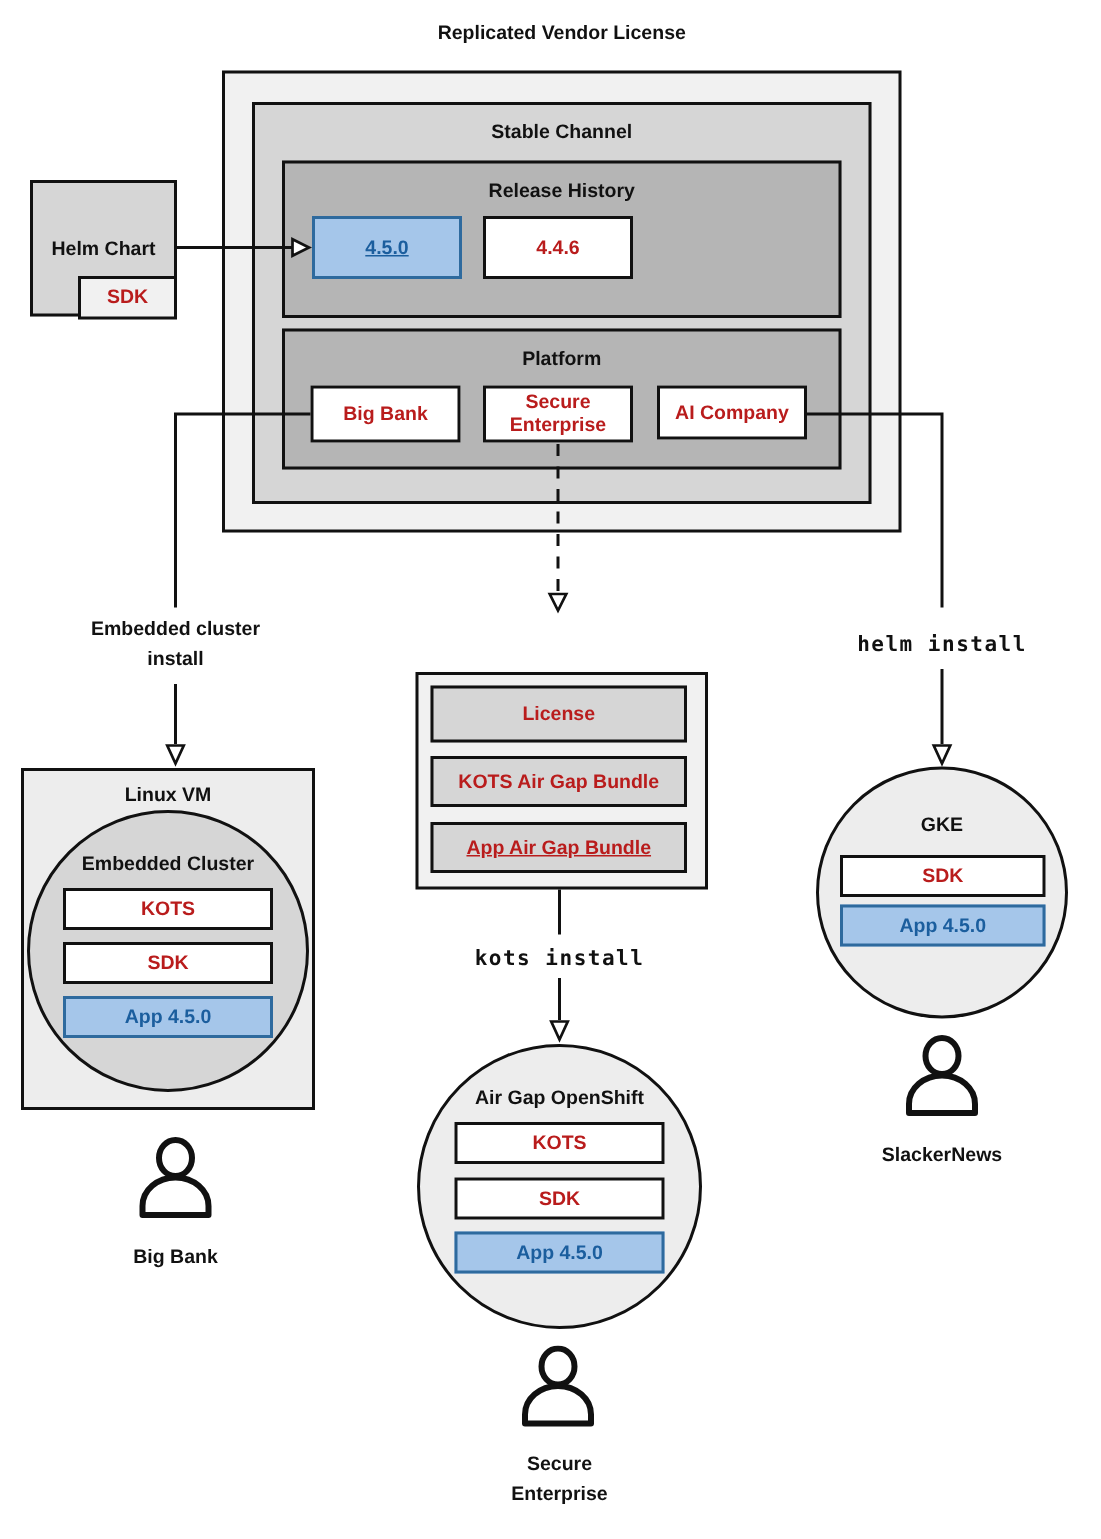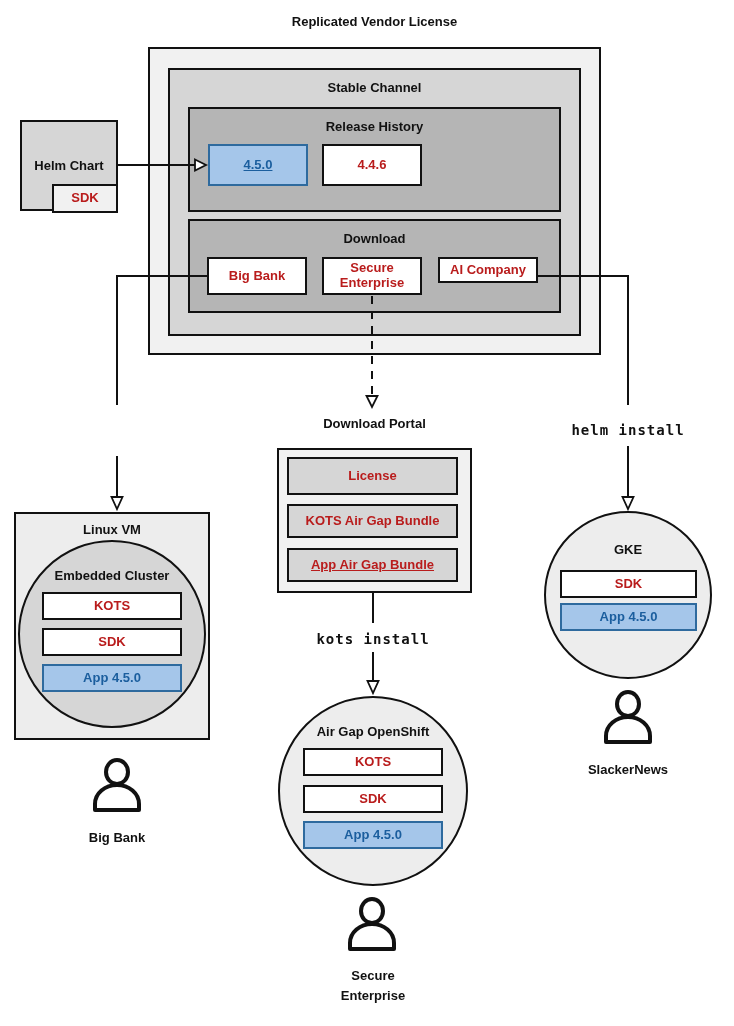--- a/index.html
+++ b/index.html
@@ -41,45 +41,45 @@
   <div class="box fill-light zlow" style="left:148px;top:47px;width:453px;height:308px;"></div>
   <div class="box fill-mid z2" style="left:168px;top:68px;width:413px;height:268px;"></div>
   <div class="label z3" style="left:168px;top:78px;width:413px;">Stable Channel</div>
 
   <div class="box fill-dark z3" style="left:188px;top:107px;width:373px;height:105px;"></div>
   <div class="label z4" style="left:188px;top:117px;width:373px;">Release History</div>
   <div class="box blue z4" style="left:208px;top:144px;width:100px;height:42px;text-decoration:underline;">4.5.0</div>
   <div class="box fill-white z4" style="left:322px;top:144px;width:100px;height:42px;">4.4.6</div>
 
   <div class="box fill-dark z3" style="left:188px;top:219px;width:373px;height:94px;"></div>
-  <div class="label z4" style="left:188px;top:229px;width:373px;">Download</div>
+  <div class="label z4" style="left:188px;top:229px;width:373px;">Platform</div>
   <div class="box fill-white z4" style="left:207px;top:257px;width:100px;height:38px;">Big Bank</div>
   <div class="box fill-white z4" style="left:322px;top:257px;width:100px;height:38px;">Secure Enterprise</div>
-  <div class="box fill-white z4" style="left:438px;top:257px;width:100px;height:26px;">AI Company</div>
+  <div class="box fill-white z4" style="left:438px;top:257px;width:100px;height:36px;">AI Company</div>
 
   <div class="box fill-mid z2" style="left:20px;top:120px;width:98px;height:91px;"></div>
   <div class="label z3" style="left:20px;top:156px;width:98px;">Helm Chart</div>
   <div class="box fill-light z3" style="left:52px;top:184px;width:66px;height:29px;">SDK</div>
 
+  <div class="label z3" style="left:52px;top:409px;width:130px;">Embedded cluster install</div>
 
   <div class="box fill-vm zlow" style="left:14px;top:512px;width:196px;height:228px;"></div>
   <div class="label z2" style="left:14px;top:520px;width:196px;">Linux VM</div>
   <div class="box fill-mid circle z2" style="left:18px;top:540px;width:188px;height:188px;"></div>
   <div class="label z3" style="left:18px;top:566px;width:188px;">Embedded Cluster</div>
   <div class="box fill-white z3" style="left:42px;top:592px;width:140px;height:28px;">KOTS</div>
   <div class="box fill-white z3" style="left:42px;top:628px;width:140px;height:28px;">SDK</div>
   <div class="box blue z3" style="left:42px;top:664px;width:140px;height:28px;">App 4.5.0</div>
 
   <svg class="person" style="left:89px;top:758px;" width="56" height="56" viewBox="0 0 56 56">
     <ellipse cx="28" cy="14" rx="11" ry="12" fill="none" stroke="#111" stroke-width="4"></ellipse>
     <path d="M6 52 L6 46 A22 19 0 0 1 50 46 L50 52 Z" fill="none" stroke="#111" stroke-width="4" stroke-linejoin="round"></path>
   </svg>
   <div class="label" style="left:47px;top:828px;width:140px;">Big Bank</div>
 
-  <div class="label z3" style="left:277px;top:414px;width:195px;">Download Portal</div>
   <div class="box fill-light zlow" style="left:277px;top:448px;width:195px;height:145px;"></div>
   <div class="box fill-mid z2" style="left:287px;top:457px;width:171px;height:38px;">License</div>
   <div class="box fill-mid z2" style="left:287px;top:504px;width:171px;height:34px;">KOTS Air Gap Bundle</div>
   <div class="box fill-mid z2" style="left:287px;top:548px;width:171px;height:34px;text-decoration:underline;">App Air Gap Bundle</div>
 
   <div class="label mono z3" style="left:288px;top:629px;width:170px;">kots install</div>
 
   <div class="box fill-vm circle zlow" style="left:278px;top:696px;width:190px;height:190px;"></div>
   <div class="label z2" style="left:278px;top:722px;width:190px;">Air Gap OpenShift</div>
   <div class="box fill-white z2" style="left:303px;top:748px;width:140px;height:28px;">KOTS</div>

